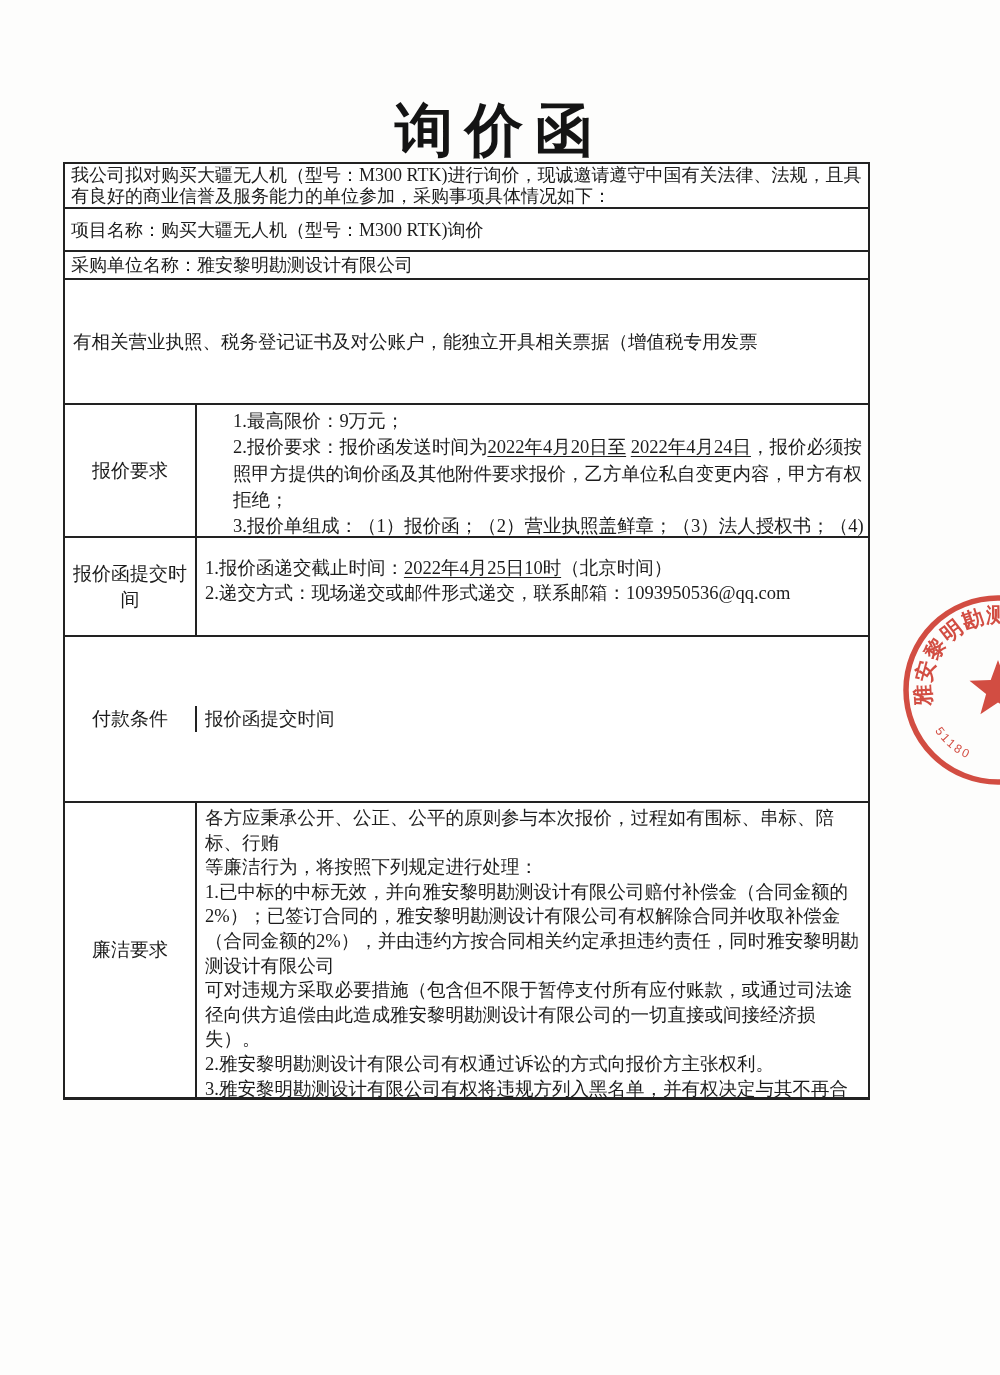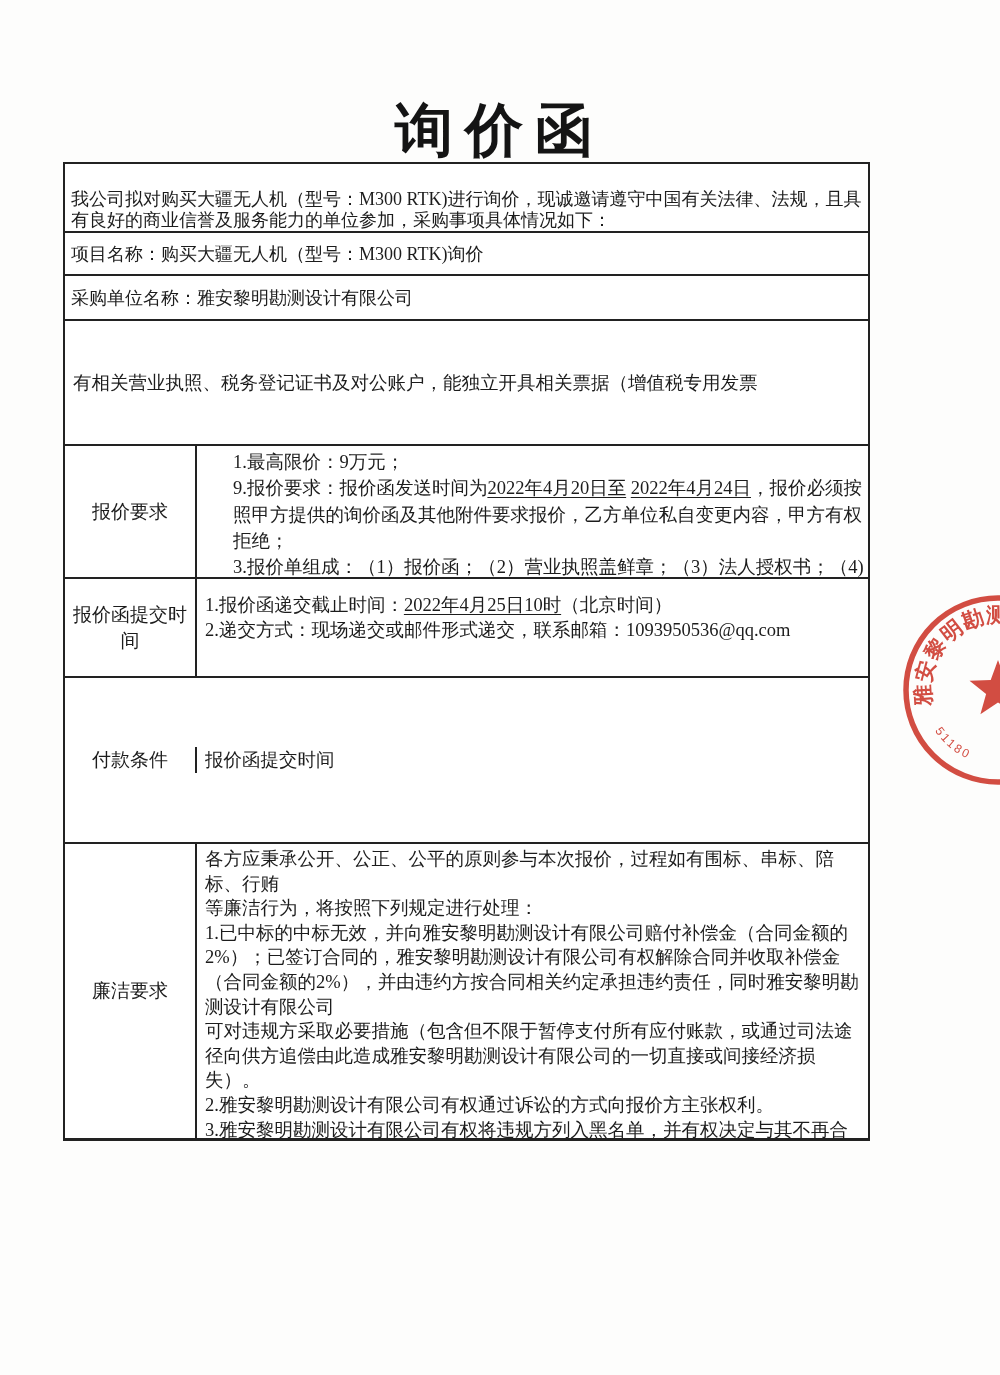--- a/index.html
+++ b/index.html
@@ -18,21 +18,21 @@
     letter-spacing:12px;
     color:#141414;
   }
   .doc-table {
     position:absolute; left:63px; top:162px; width:807px;
     border:2px solid #222;
     border-bottom-width:3px;
     background:#fff;
   }
   .t-row { display:flex; border-top:2px solid #222; overflow:hidden; }
-  .t-row.first { border-top:none;margin-top:24px; }
+  .t-row.first { border-top:none; }
   .label-cell {
     width:132px; flex:0 0 132px;
     border-right:2px solid #222;
     display:flex; align-items:center; justify-content:center;
     font-size:19px; text-align:center;
     padding:0 1px;
   }
   .content-cell {
     flex:1 1 auto; min-width:0;
     padding:2px 2px 2px 8px;
@@ -40,30 +40,30 @@
   }
   .full-cell {
     flex:1 1 auto; min-width:0;
     padding:0 4px 0 6px;
     font-size:18px;
   }
   .r-intro   { height:43px; }
   .r-intro .full-cell { line-height:21px; padding-top:1px; }
   .r-project { height:43px; }
   .r-project .full-cell, .r-purchaser .full-cell { display:flex; align-items:center;border-radius:19px; }
-  .r-purchaser { height:45px; }
+  .r-purchaser { height:28px; }
   .r-qual    { height:125px; }
   .r-qual .content-cell {
     display:flex; align-items:center;
     white-space:nowrap; overflow:hidden;
   }
   .r-quote   { height:133px; }
   .r-quote .content-cell { line-height:26.3px; padding-top:3px;padding-left:36px; }
   .r-submit  { height:99px; }
-  .r-submit .content-cell { line-height:24.6px; padding-top:2px;margin-top:12px; }
+  .r-submit .content-cell { line-height:24.6px; padding-top:18px; }
   .r-pay     { height:166px;align-items:center; }
   .r-pay .content-cell { display:flex; align-items:center; }
   .r-integrity { height:296px; }
   .r-integrity .content-cell { line-height:24.6px; padding-top:3px; white-space:pre-wrap; }
   .u { text-decoration:underline; text-underline-offset:3px; }
   .company-seal {
     position:absolute; left:870px; top:562px;
     width:256px; height:256px;
     opacity:0.88;
   }
@@ -90,21 +90,21 @@
     </div>
 
     <div class="t-row r-qual">
       <div class="content-cell">有相关营业执照、税务登记证书及对公账户，能独立开具相关票据（增值税专用发票</div>
     </div>
 
     <div class="t-row r-quote">
       <div class="label-cell">报价要求</div>
       <div class="content-cell">
         <div>1.最高限价：9万元；</div>
-        <div><span>9.报价要求：报价函发送时间为</span><span class="u">2022年4月20日至</span><span> </span><span class="u">2022年4月24日</span><span>，报价必须按照甲方提供的询价函及其他附件要求报价，乙方单位私自变更内容，甲方有权拒绝；</span></div>
+        <div><span>2.报价要求：报价函发送时间为</span><span class="u">2022年4月20日至</span><span> </span><span class="u">2022年4月24日</span><span>，报价必须按照甲方提供的询价函及其他附件要求报价，乙方单位私自变更内容，甲方有权拒绝；</span></div>
         <div>3.报价单组成：（1）报价函；（2）营业执照盖鲜章；（3）法人授权书；（4)法人身份证复印件盖鲜章；（5）授权委托人身份证复印件盖鲜章；</div>
       </div>
     </div>
 
     <div class="t-row r-submit">
       <div class="label-cell">报价函提交时间</div>
       <div class="content-cell">
         <div><span>1.报价函递交截止时间：</span><span class="u">2022年4月25日10时</span><span>（北京时间）</span></div>
         <div>2.递交方式：现场递交或邮件形式递交，联系邮箱：1093950536@qq.com</div>
       </div>

